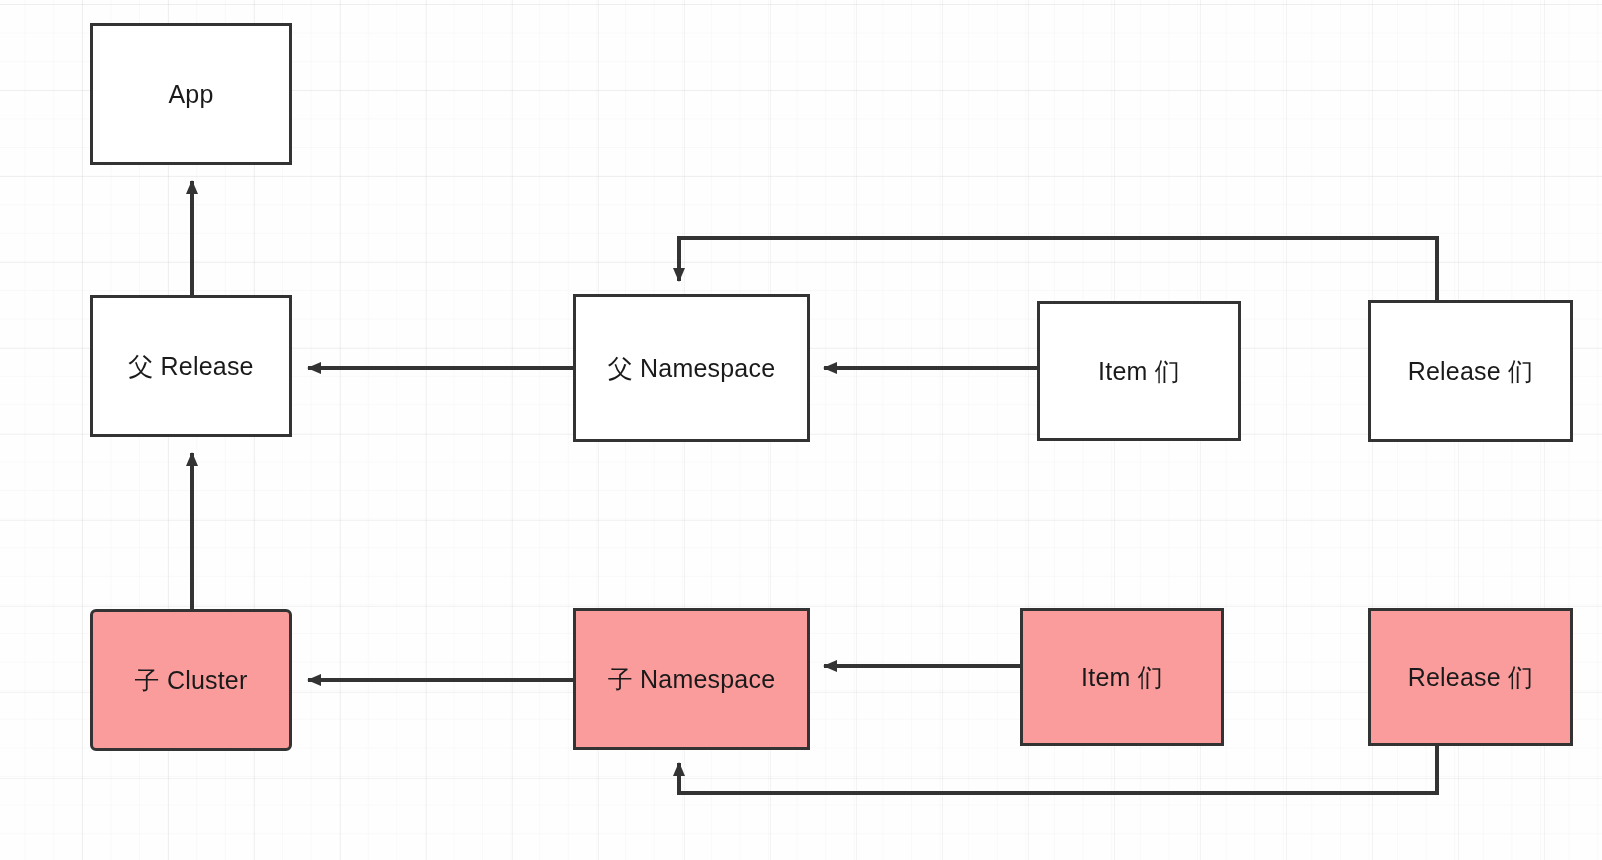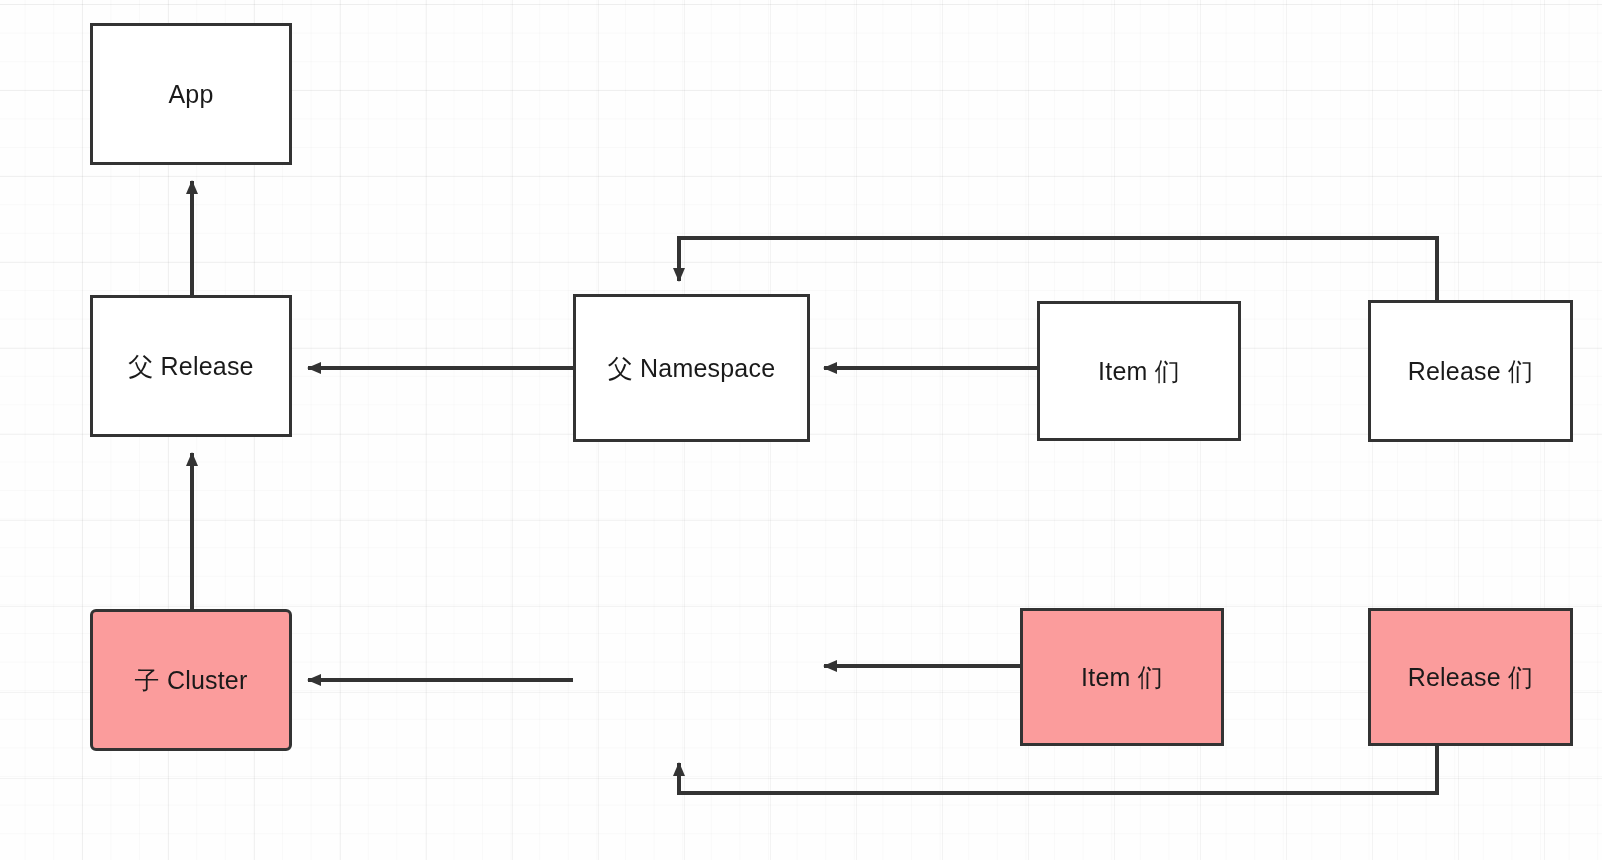--- a/index.html
+++ b/index.html
@@ -125,20 +125,23 @@
   </div>
 
   <div class="node plain" style="left:1368px; top:300px; width:205px; height:142px;">
     <span class="node-label">Release 们</span>
   </div>
 
   <div class="node highlight" style="left:90px; top:609px; width:202px; height:142px;border-radius:6px;">
     <span class="node-label">子 Cluster</span>
   </div>
 
+  <div class="node highlight" style="left:573px; top:608px; width:237px; height:142px;">
+    <span class="node-label">子 Namespace</span>
+  </div>
 
   <div class="node highlight" style="left:1020px; top:608px; width:204px; height:138px;">
     <span class="node-label">Item 们</span>
   </div>
 
   <div class="node highlight" style="left:1368px; top:608px; width:205px; height:138px;">
     <span class="node-label">Release 们</span>
   </div>
 
 </div>

